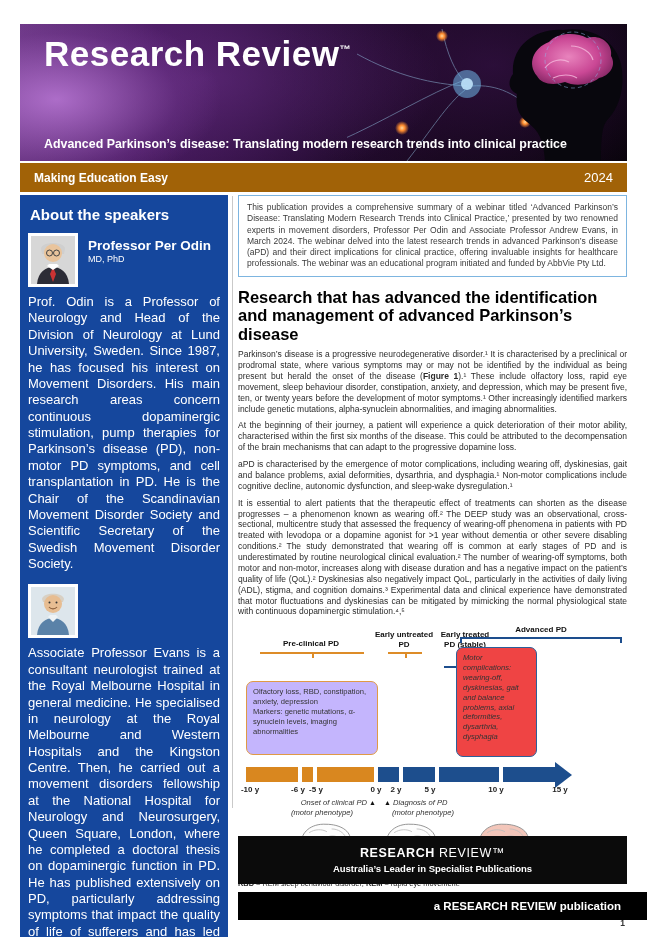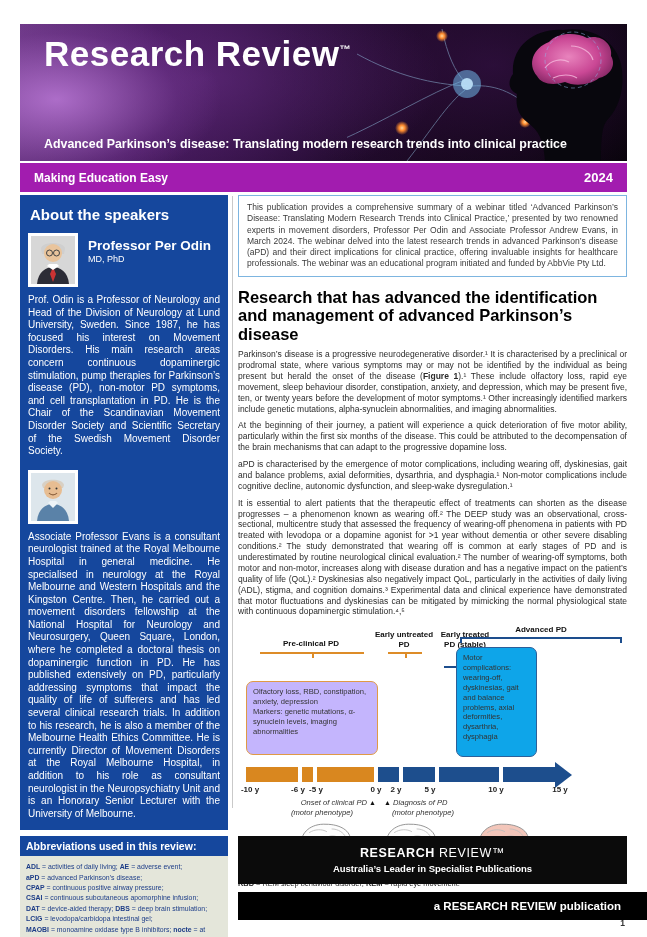--- a/index.html
+++ b/index.html
@@ -16,38 +16,38 @@
       linear-gradient(100deg, #6d3a85 0%, #43175a 22%, #2a0d3a 45%, #140619 70%, #070309 100%);
   }
   .banner-art { position:absolute; right:0; top:0; height:137px; width:280px; }
   .banner-text { position:absolute; left:24px; top:12px; color:#fff; z-index:3; }
   .brand-line { font-size:35px; font-weight:bold; letter-spacing:.5px; color:#ffffff; line-height:1.05; }
   .brand-tm { font-size:11px; vertical-align:super; font-weight:bold; }
   .series-line { font-size:34px; font-weight:bold; letter-spacing:1px; color:#cfc7ea; line-height:1.02; }
   .tagline { position:absolute; left:24px; bottom:10px; z-index:3; color:#fff; font-size:12.4px; font-weight:bold; }
 
   
-  .topbar { position:absolute; left:20px; top:163px; width:607px; height:29px; background:#a21caf;
+  .topbar { position:absolute; left:20px; top:163px; width:607px; height:29px; background:#a16207;
     display:flex; align-items:center; justify-content:space-between; padding:0 14px; }
   .topbar .left { color:#fff; font-size:12px; font-weight:bold; }
-  .topbar .year { color:#fff; font-size:13px; font-weight:bold; }
+  .topbar .year { color:#fff; font-size:13px; font-weight:normal; }
 
   
   .divider { position:absolute; left:232px; top:196px; width:1px; height:612px; background:#c9c9c9; }
 
   .sidebar { position:absolute; left:20px; top:195px; width:208px; }
   .speakers-panel { background:#15479d; padding:9px 8px 10px 8px; color:#fff; }
   .speakers-title { font-size:15px; font-weight:bold; margin:2px 0 10px 2px; }
   .speaker-head { display:flex; align-items:flex-start; margin:6px 0 7px 0; }
   .avatar { width:50px; height:54px; border:3px solid #fff; background:#d9d9d9; flex:none; }
   .avatar svg { display:block; }
   .speaker-id { margin-left:10px; padding-top:6px; }
   .speaker-name { font-size:13.5px; font-weight:bold; line-height:1.08; }
   .speaker-creds { font-size:9px; margin-top:0; }
-  .speaker-bio { font-size:10px; line-height:1.26; text-align:justify; margin-top:4px; }
+  .speaker-bio { font-size:13px; line-height:1.26; text-align:justify; margin-top:4px; }
   .speaker-block + .speaker-block { margin-top:12px; }
 
   .abbr-header { margin-top:6px; background:#15479d; color:#fff; font-size:10.5px; font-weight:bold; padding:4px 6px; }
   .abbr-box { background:#e4e6da; padding:6px 5px 7px 6px; color:#1c3c87; }
   .abbr-line { font-size:6.9px; line-height:1.5; }
   .abbr-line b { font-weight:bold; }
 
   .follow-wrap { margin:10px 0 0 0; width:205px; background:#111;
     clip-path: polygon(16px 0, 100% 0, 100% calc(100% - 16px), calc(100% - 16px) 100%, 0 100%, 0 16px);
     padding:2.5px; }
@@ -82,21 +82,21 @@
   .bk-navy .h, .bk-navy .stub { background:#1d4e8d; }
   .bk1 { left:22px; width:104px; top:27px; }
   .bk2 { left:150px; width:34px; top:27px; }
   .bk3 { left:206px; width:42px; top:41px; }
   .bk4 { left:222px; width:162px; top:12px; }
   .bk4 .e1,.bk4 .e2 { position:absolute; top:1px; width:1.6px; height:5px; background:#1d4e8d; }
   .bk4 .e1 { left:0; } .bk4 .e2 { right:0; }
   .figbox { position:absolute; border-radius:7px; font-size:7.6px; line-height:1.3; color:#333; padding:5px 6px; }
   .box-pre { left:8px; top:56px; width:132px; min-height:74px; border:1.5px solid #e09a46; background:#c4b5fd; white-space:pre-line; }
   .text-early { position:absolute; left:148px; top:64px; width:64px; font-size:7.8px; line-height:1.35; color:#333; }
-  .box-motor { left:218px; top:22px; width:81px; min-height:110px; border:1.5px solid #2c5f99; background:#0ea5e9; }
+  .box-motor { left:218px; top:22px; width:81px; min-height:110px; border:1.5px solid #2c5f99; background:#ef4444;font-style:italic; }
   .box-nonmotor { left:304px; top:22px; width:84px; min-height:110px; border:1.5px solid #2c5f99; background:#cfe5f7; }
   .tl-seg { position:absolute; top:142px; height:15px; }
   .tl-o { background:#d9871f; }
   .tl-b { background:#1d4e8d; }
   .s1 { left:8px; width:52px; } .s2 { left:64px; width:11px; } .s3 { left:79px; width:57px; }
   .s4 { left:140px; width:21px; } .s5 { left:165px; width:32px; } .s6 { left:201px; width:60px; }
   .s7 { left:265px; width:52px; }
   .tl-arrow { position:absolute; left:317px; top:136.5px; width:0; height:0;
     border-left:17px solid #1d4e8d; border-top:13px solid transparent; border-bottom:13px solid transparent; }
   .tick { position:absolute; top:160px; font-size:8px; font-weight:bold; color:#222; transform:translateX(-50%); white-space:nowrap; }
@@ -263,21 +263,21 @@
     </div>
 
   </div>
 
   <div class="main">
     <div class="intro-box">This publication provides a comprehensive summary of a webinar titled ‘Advanced Parkinson’s Disease: Translating Modern Research Trends into Clinical Practice,’ presented by two renowned experts in movement disorders, Professor Per Odin and Associate Professor Andrew Evans, in March 2024. The webinar delved into the latest research trends in advanced Parkinson’s disease (aPD) and their direct implications for clinical practice, offering invaluable insights for healthcare professionals. The webinar was an educational program initiated and funded by AbbVie Pty Ltd.</div>
 
     <div class="heading">Research that has advanced the identification and management of advanced Parkinson’s disease</div>
 
     <div class="para">Parkinson’s disease is a progressive neurodegenerative disorder.¹ It is characterised by a preclinical or prodromal state, where various symptoms may or may not be identified by the individual as being present but herald the onset of the disease (<b>Figure 1</b>).¹ These include olfactory loss, rapid eye movement, sleep behaviour disorder, constipation, anxiety, and depression, which may be present five, ten, or twenty years before the development of motor symptoms.¹ Other increasingly identified markers include genetic mutations, alpha-synuclein abnormalities, and imaging abnormalities.</div>
-    <div class="para">At the beginning of their journey, a patient will experience a quick deterioration of five motor ability, particularly within the first six months of the disease. This could be attributed to the decompensation of the brain mechanisms that can adapt to the progressive dopamine loss.</div>
+    <div class="para">At the beginning of their journey, a patient will experience a quick deterioration of their motor ability, characterised within the first six months of the disease. This could be attributed to the decompensation of the brain mechanisms that can adapt to the progressive dopamine loss.</div>
     <div class="para">aPD is characterised by the emergence of motor complications, including wearing off, dyskinesias, gait and balance problems, axial deformities, dysarthria, and dysphagia.¹ Non-motor complications include cognitive decline, autonomic dysfunction, and sleep-wake dysregulation.¹</div>
     <div class="para">It is essential to alert patients that the therapeutic effect of treatments can shorten as the disease progresses – a phenomenon known as wearing off.² The DEEP study was an observational, cross-sectional, multicentre study that assessed the frequency of wearing-off phenomena in patients with PD treated with levodopa or a dopamine agonist for &gt;1 year without dementia or other severe disabling conditions.² The study demonstrated that wearing off is common at early stages of PD and is underestimated by routine neurological clinical evaluation.² The number of wearing-off symptoms, both motor and non-motor, increases along with disease duration and has a negative impact on the patient’s quality of life (QoL).² Dyskinesias also negatively impact QoL, particularly in the activities of daily living (ADL), stigma, and cognition domains.³ Experimental data and clinical experience have demonstrated that motor fluctuations and dyskinesias can be mitigated by mimicking the normal physiological state with continuous dopaminergic stimulation.⁴,⁵</div>
 
     <div class="fig">
       <div class="stage st1">Pre-clinical PD</div>
       <div class="stage st2">Early untreated PD</div>
       <div class="stage st3">Early treated PD (stable)</div>
       <div class="stage st4">Advanced PD</div>
 
       <div class="bracket bk-orange bk1">

